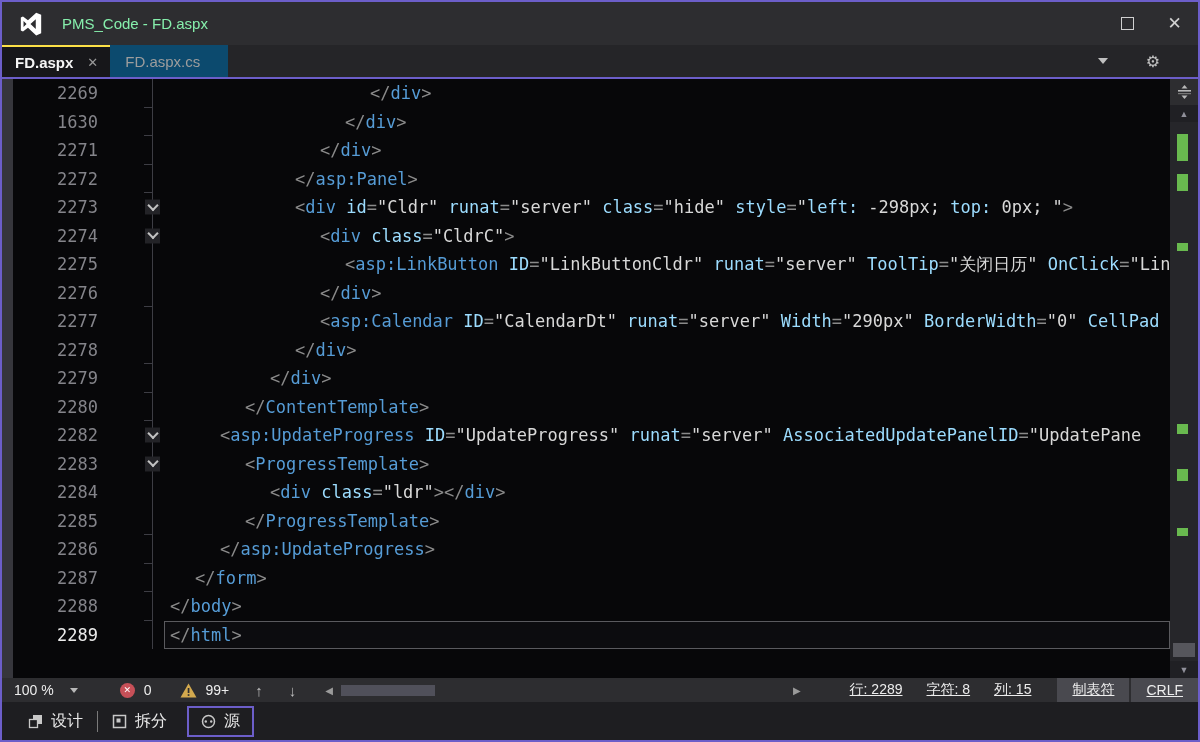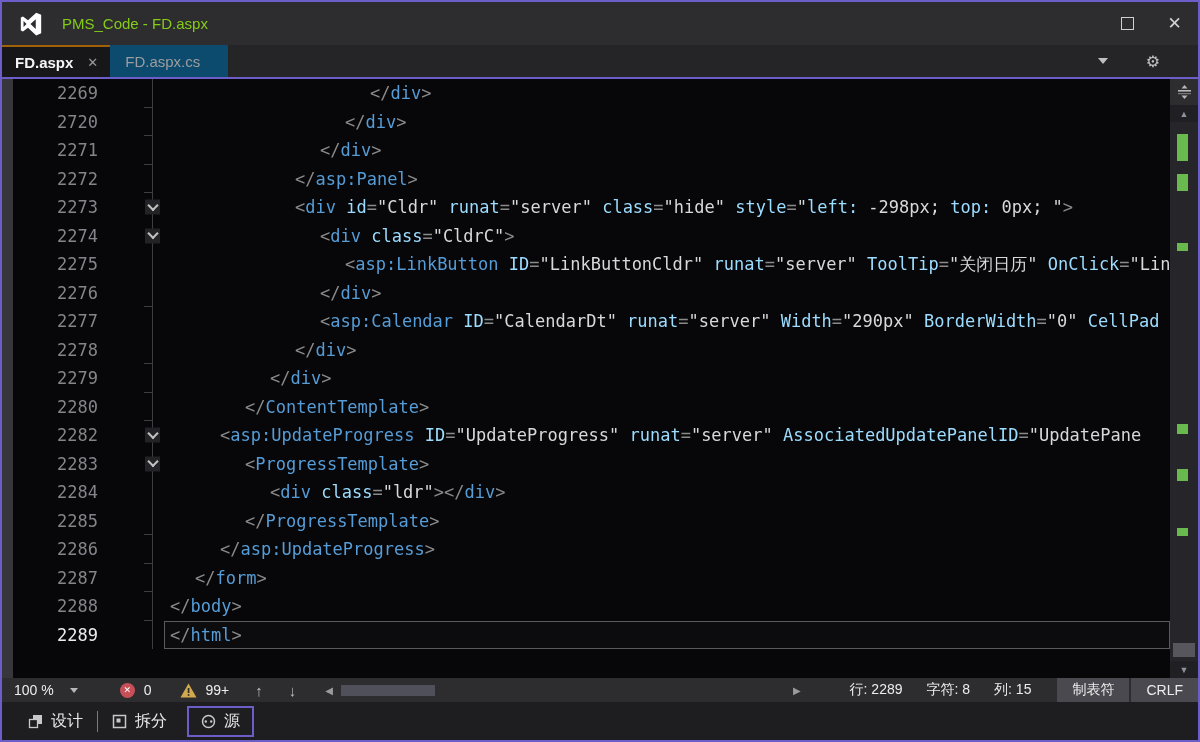--- a/index.html
+++ b/index.html
@@ -7,29 +7,29 @@
   .window {
     position:relative; width:1200px; height:742px;
     border:2px solid #6c5ec9; background:#070709;
     display:flex; flex-direction:column;
     font-family:"Liberation Sans", sans-serif;
     overflow:hidden;
   }
   
   .titlebar { height:43px; background:#2d2d30; display:flex; align-items:center; flex:none; }
   .vslogo { margin-left:16px; width:26px; height:26px; flex:none; }
-  .apptitle { margin-left:18px; color:#84cc16; font-size:15px; }
+  .apptitle { margin-left:18px; color:#86efac; font-size:15px; }
   .winbtns { margin-left:auto; display:flex; height:100%; }
   .winbtn { width:47px; height:100%; display:flex; align-items:center; justify-content:center; color:#d0d0d0; }
   .maxglyph { width:13px; height:13px; border:1.5px solid #d0d0d0; }
   .closeglyph { font-size:17px; line-height:1; }
   
   .tabbar { height:32px; background:#252528; display:flex; align-items:stretch; flex:none; }
   .tab { display:flex; align-items:center; font-size:15px; }
-  .tab.active { background:#17171a; border-top:2px solid #a16207; color:#f5f5f5; font-weight:bold; padding:0 12px 0 13px; }
+  .tab.active { background:#17171a; border-top:2px solid #fde047; color:#f5f5f5; font-weight:bold; padding:0 12px 0 13px; }
   .tab.active .tabclose { margin-left:14px; color:#9a9a9a; font-weight:normal; font-size:13px; }
   .tab.inactive { background:#0c4a6e; color:#9d9d9d; padding:0 28px 0 15px; }
   .tabbar-right { margin-left:auto; display:flex; align-items:center; gap:38px; padding-right:38px; }
   .caret-down { width:0; height:0; border-left:5px solid transparent; border-right:5px solid transparent; border-top:6px solid #c0c0c0; }
   .accentline { height:2px; background:#6c5ec9; flex:none; }
   
   .editor { flex:1; position:relative; background:#070709; overflow:hidden; }
   .glyph-margin { position:absolute; left:0; top:0; bottom:0; width:11px; background:#36363c; }
   .code-lines { position:absolute; left:0; right:28px; top:0; bottom:0; overflow:hidden; }
   .row { display:flex; height:28.5px; line-height:28.5px; font-family:"DejaVu Sans Mono", monospace; font-size:17px; white-space:pre; }
@@ -54,21 +54,21 @@
   .statusbar { height:24px; background:#2d2d30; display:flex; align-items:center; color:#ededed; font-size:14px; flex:none; }
   .zoomctl { display:flex; align-items:center; gap:16px; padding:0 14px 0 12px; }
   .zoom-caret { width:0; height:0; border-left:4px solid transparent; border-right:4px solid transparent; border-top:5px solid #b8b8b8; }
   .errgrp, .warngrp { display:flex; align-items:center; gap:9px; margin-left:28px; }
   .erricon { width:15px; height:15px; border-radius:50%; background:#c75058; color:#fff; font-size:9px; display:flex; align-items:center; justify-content:center; }
   .navarrow { margin-left:26px; color:#bcbcbc; font-size:15px; }
   .hscroll { display:flex; align-items:center; margin-left:24px; }
   .harrow { color:#9a9a9a; font-size:10px; padding:0 5px; }
   .htrack { width:450px; height:13px; position:relative; }
   .hthumb { position:absolute; left:3px; top:1px; width:94px; height:11px; background:#50505a; }
-  .sright { margin-left:auto; display:flex; align-items:center; height:100%; }
+  .sright { margin-left:auto; display:flex; align-items:center; height:100%;text-decoration:underline; }
   .sfield { margin-right:24px; }
   .scell { height:100%; display:flex; align-items:center; padding:0 15px; background:#49494f; margin-left:2px; }
   
   .viewbar { height:38px; background:#1e1e21; display:flex; align-items:center; padding-left:16px; color:#e8e8e8; font-size:16px; flex:none; }
   .vitem { display:flex; align-items:center; gap:8px; padding:0 10px; }
   .vsep { width:1px; height:21px; background:#7a7a7a; margin:0 4px; }
   .vitem.selected { border:2px solid #6c5ec9; padding:3px 12px; margin-left:10px; }
 </style>
 </head>
 <body>
@@ -100,21 +100,21 @@
       <span class="caret-down"></span>
       <span style="color:#c0c0c0;font-size:16px;">⚙</span>
     </div>
   </div>
   <div class="accentline"></div>
 
   <div class="editor">
     <div class="glyph-margin"></div>
     <div class="code-lines" id="code-lines">
         <div class="row"><span class="ln">2269</span><div class="fold tick"></div><div class="codewrap" style="padding-left: 206px;"><span class="tk-p">&lt;/</span><span class="tk-t">div</span><span class="tk-p">&gt;</span></div></div>
-        <div class="row"><span class="ln">2720</span><div class="fold tick"></div><div class="codewrap" style="padding-left: 181px;"><span class="tk-p">&lt;/</span><span class="tk-t">div</span><span class="tk-p">&gt;</span></div></div>
+        <div class="row"><span class="ln">1630</span><div class="fold tick"></div><div class="codewrap" style="padding-left: 181px;"><span class="tk-p">&lt;/</span><span class="tk-t">div</span><span class="tk-p">&gt;</span></div></div>
         <div class="row"><span class="ln">2271</span><div class="fold tick"></div><div class="codewrap" style="padding-left: 156px;"><span class="tk-p">&lt;/</span><span class="tk-t">div</span><span class="tk-p">&gt;</span></div></div>
         <div class="row"><span class="ln">2272</span><div class="fold tick"></div><div class="codewrap" style="padding-left: 131px;"><span class="tk-p">&lt;/</span><span class="tk-t">asp:Panel</span><span class="tk-p">&gt;</span></div></div>
         <div class="row"><span class="ln">2273</span><div class="fold"><span class="chev"></span></div><div class="codewrap" style="padding-left: 131px;"><span class="tk-p">&lt;</span><span class="tk-t">div</span><span class="tk-a"> id</span><span class="tk-p">=</span><span class="tk-v">"Cldr"</span><span class="tk-a"> runat</span><span class="tk-p">=</span><span class="tk-v">"server"</span><span class="tk-a"> class</span><span class="tk-p">=</span><span class="tk-v">"hide"</span><span class="tk-a"> style</span><span class="tk-p">=</span><span class="tk-v">"</span><span class="tk-a">left:</span><span class="tk-v"> -298px; </span><span class="tk-a">top:</span><span class="tk-v"> 0px; "</span><span class="tk-p">&gt;</span></div></div>
         <div class="row"><span class="ln">2274</span><div class="fold"><span class="chev"></span></div><div class="codewrap" style="padding-left: 156px;"><span class="tk-p">&lt;</span><span class="tk-t">div</span><span class="tk-a"> class</span><span class="tk-p">=</span><span class="tk-v">"CldrC"</span><span class="tk-p">&gt;</span></div></div>
         <div class="row"><span class="ln">2275</span><div class="fold"></div><div class="codewrap" style="padding-left: 181px;"><span class="tk-p">&lt;</span><span class="tk-t">asp:LinkButton</span><span class="tk-a"> ID</span><span class="tk-p">=</span><span class="tk-v">"LinkButtonCldr"</span><span class="tk-a"> runat</span><span class="tk-p">=</span><span class="tk-v">"server"</span><span class="tk-a"> ToolTip</span><span class="tk-p">=</span><span class="tk-v">"关闭日历"</span><span class="tk-a"> OnClick</span><span class="tk-p">=</span><span class="tk-v">"Link</span></div></div>
         <div class="row"><span class="ln">2276</span><div class="fold tick"></div><div class="codewrap" style="padding-left: 156px;"><span class="tk-p">&lt;/</span><span class="tk-t">div</span><span class="tk-p">&gt;</span></div></div>
         <div class="row"><span class="ln">2277</span><div class="fold"></div><div class="codewrap" style="padding-left: 156px;"><span class="tk-p">&lt;</span><span class="tk-t">asp:Calendar</span><span class="tk-a"> ID</span><span class="tk-p">=</span><span class="tk-v">"CalendarDt"</span><span class="tk-a"> runat</span><span class="tk-p">=</span><span class="tk-v">"server"</span><span class="tk-a"> Width</span><span class="tk-p">=</span><span class="tk-v">"290px"</span><span class="tk-a"> BorderWidth</span><span class="tk-p">=</span><span class="tk-v">"0"</span><span class="tk-a"> CellPad</span></div></div>
         <div class="row"><span class="ln">2278</span><div class="fold tick"></div><div class="codewrap" style="padding-left: 131px;"><span class="tk-p">&lt;/</span><span class="tk-t">div</span><span class="tk-p">&gt;</span></div></div>
         <div class="row"><span class="ln">2279</span><div class="fold tick"></div><div class="codewrap" style="padding-left: 106px;"><span class="tk-p">&lt;/</span><span class="tk-t">div</span><span class="tk-p">&gt;</span></div></div>
         <div class="row"><span class="ln">2280</span><div class="fold tick"></div><div class="codewrap" style="padding-left: 81px;"><span class="tk-p">&lt;/</span><span class="tk-t">ContentTemplate</span><span class="tk-p">&gt;</span></div></div>

